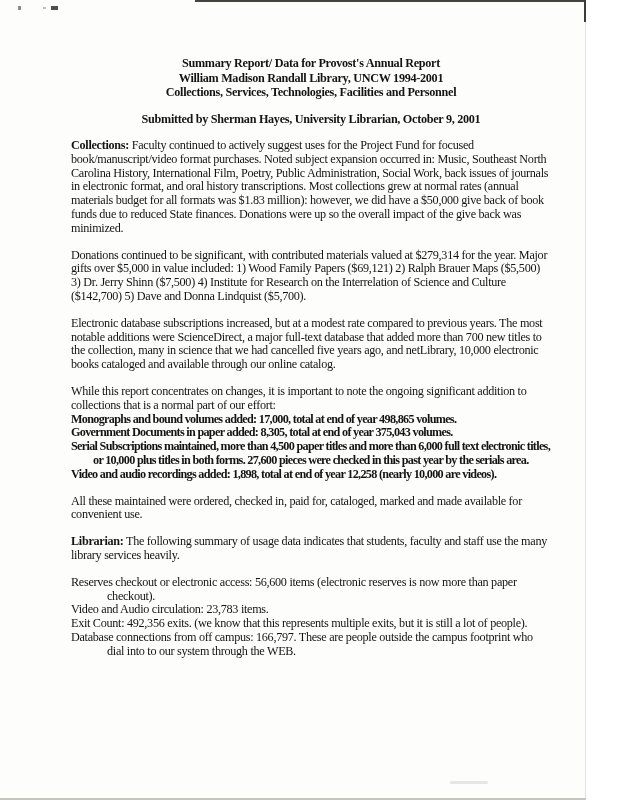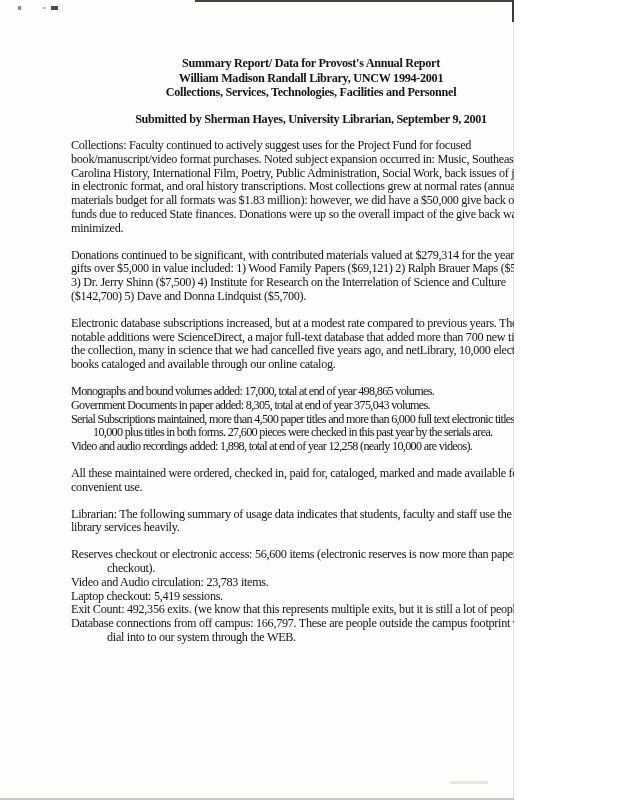--- a/index.html
+++ b/index.html
@@ -3,39 +3,39 @@
 <meta charset="utf-8">
 <style>
   html, body { margin: 0; padding: 0; }
   body {
     width: 618px; height: 800px;
     background: #ffffff;
     font-family: "Liberation Serif", "DejaVu Serif", serif;
   }
   .page {
     position: relative;
-    width: 514px; height: 800px;
+    width: 586px; height: 800px;
     background: #fdfdfb;
     overflow: hidden;
     color: #141414;
     font-size: 12.2px;
     line-height: 13.8px;
     letter-spacing: -0.3px;
   }
   .content {
     position: absolute;
     left: 71px; top: 0;
     width: 480px;
   }
   .title-block { margin-top: 56px; text-align: center; font-weight: bold; line-height: 14.5px; }
   .submitted   { margin-top: 12px; text-align: center; font-weight: bold; line-height: 14.5px; }
   p { margin: 0; }
   .para { margin-top: 13px; }
-  .lead { font-weight: normal; }
-  .stats p { font-weight: normal; letter-spacing: -0.7px; }
+  .lead { font-weight: bold; }
+  .stats p { font-weight: bold; letter-spacing: -0.7px; }
   .hang22 { padding-left: 22px; text-indent: -22px; }
   .hang36 { padding-left: 36px; text-indent: -36px; font-family: Liberation Serif, serif; }
 
   
   .artifact { position: absolute; }
   .a-top-line     { left: 195px; top: 0; width: 423px; height: 2px; background: #45453f; }
   .a-right-corner { right: 0; top: 0; width: 2px; height: 22px; background: #3c3c38; }
   .a-right-edge   { right: 0; top: 0; width: 1px; height: 800px; background: #e2e2de; }
   .a-bottom-line  { left: 0; bottom: 0; width: 618px; height: 2px; background: #c6c6c1; }
   .a-mark-1 { left: 18px; top: 6px; width: 3px; height: 4px; background: #8c8c8c; }
@@ -60,43 +60,43 @@
   <div class="artifact a-smudge"></div>
 
   <div class="content">
 
     <div class="title-block">
       <div>Summary Report/ Data for Provost's Annual Report</div>
       <div>William Madison Randall Library, UNCW 1994-2001</div>
       <div>Collections, Services, Technologies, Facilities and Personnel</div>
     </div>
 
-    <div class="submitted">Submitted by Sherman Hayes, University Librarian, September 9, 2001</div>
+    <div class="submitted">Submitted by Sherman Hayes, University Librarian, October 9, 2001</div>
 
     <p class="para"><span class="lead">Collections:</span><span> Faculty continued to actively suggest uses for the Project Fund for focused book/manuscript/video format purchases. Noted subject expansion occurred in: Music, Southeast North Carolina History, International Film, Poetry, Public Administration, Social Work, back issues of journals in electronic format, and oral history transcriptions. Most collections grew at normal rates (annual materials budget for all formats was $1.83 million): however, we did have a $50,000 give back of book funds due to reduced State finances. Donations were up so the overall impact of the give back was minimized.</span></p>
 
     <p class="para">Donations continued to be significant, with contributed materials valued at $279,314 for the year. Major gifts over $5,000 in value included:  1) Wood Family Papers ($69,121) 2) Ralph Brauer Maps ($5,500) 3) Dr. Jerry Shinn ($7,500) 4) Institute for Research on the Interrelation of Science and Culture ($142,700) 5) Dave and Donna Lindquist ($5,700).</p>
 
     <p class="para">Electronic database subscriptions increased, but at a modest rate compared to previous years. The most notable additions were ScienceDirect, a major full-text database that added more than 700 new titles to the collection, many in science that we had cancelled five years ago, and netLibrary, 10,000 electronic books cataloged and available through our online catalog.</p>
 
     <div class="para">
+      <p>While this report concentrates on changes, it is important to note the ongoing significant addition to collections that is a normal part of our effort:</p>
       <div class="stats">
         <p>Monographs and bound volumes added: 17,000, total at end of year 498,865 volumes.</p>
         <p>Government Documents in paper added:  8,305, total at end of year 375,043 volumes.</p>
         <p class="hang22">Serial Subscriptions maintained, more than 4,500 paper titles and more than 6,000 full text electronic titles, or 10,000 plus titles in both forms.  27,600 pieces were checked in this past year by the serials area.</p>
         <p>Video and audio recordings added: 1,898, total at end of year 12,258  (nearly 10,000 are videos).</p>
       </div>
     </div>
 
     <p class="para">All these maintained were ordered, checked in, paid for, cataloged, marked and made available for convenient use.</p>
 
     <p class="para"><span class="lead">Librarian:</span><span>  The following summary of usage data indicates that students, faculty and staff use the many library services heavily.</span></p>
 
     <div class="para">
       <p class="hang36">Reserves checkout or electronic access: 56,600 items (electronic reserves is now more than paper checkout).</p>
       <p>Video and Audio circulation: 23,783 items.</p>
-      <p>Laptop checkout: 5,419 sessions.</p>
       <p class="hang36">Exit Count: 492,356 exits. (we know that this represents multiple exits, but it is still a lot of people).</p>
       <p class="hang36">Database connections from off campus:  166,797. These are people outside the campus footprint who dial into to our system through the WEB.</p>
     </div>
 
   </div>
 </div>
 
 </body></html>

